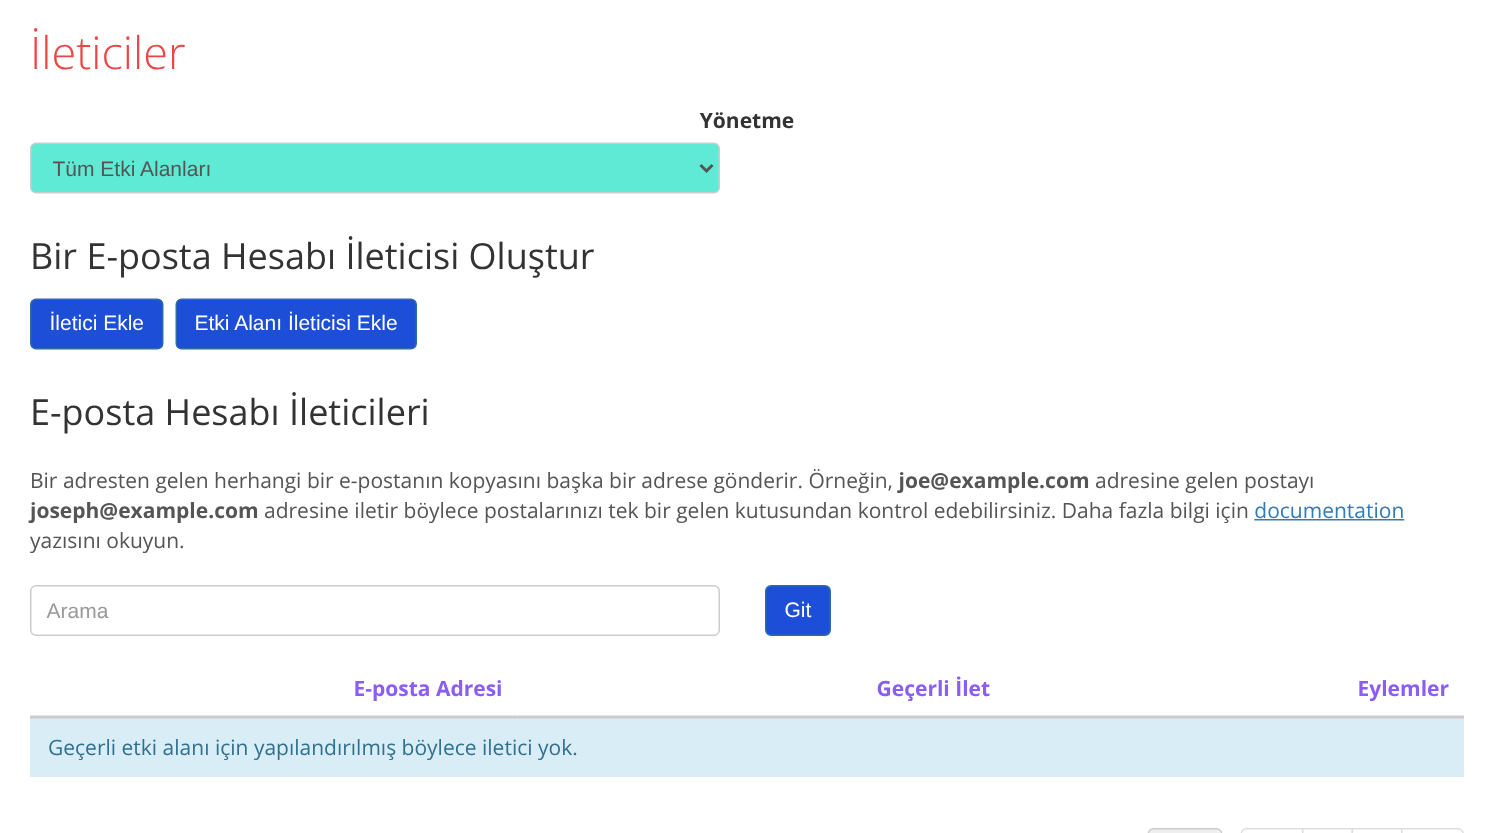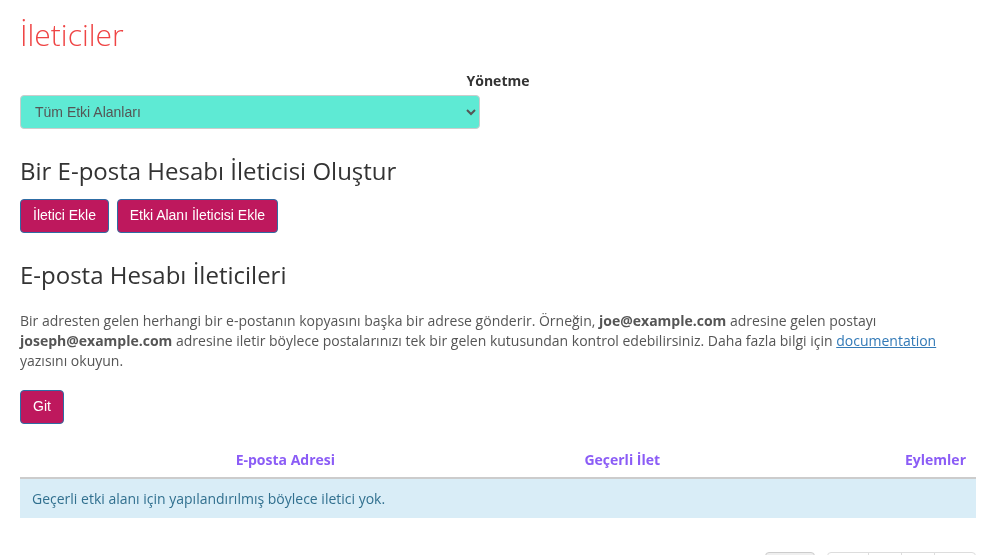--- a/index.html
+++ b/index.html
@@ -47,21 +47,21 @@
     padding: 6px 12px;
     font-size: 14px;
     border-radius: 4px;
     border: 1px solid transparent;
     cursor: pointer;
     text-align: center;
     vertical-align: middle;
     line-height: 1.42;
   }
   .btn-primary {
-    background: #be185d;
+    background: #1d4ed8;
     border-color: #2e6da4;
     color: #fff;
   }
   .btn-row { margin-bottom: 8px; }
   .btn-row .btn { margin-right: 4px; }
   p.desc {
     margin: 20px 0 18px 0;
     color: #555;
     line-height: 1.45;
   }
@@ -143,20 +143,21 @@
   <button class="btn btn-primary">Etki Alanı İleticisi Ekle</button>
 </div>
 
 <h2>E-posta Hesabı İleticileri</h2>
 
 <p class="desc">
   <span>Bir adresten gelen herhangi bir e-postanın kopyasını başka bir adrese gönderir. Örneğin, </span><strong>joe@example.com</strong><span> adresine gelen postayı </span><strong>joseph@example.com</strong><span> adresine iletir böylece postalarınızı tek bir gelen kutusundan kontrol edebilirsiniz. Daha fazla bilgi için </span><a href="#" class="doclink">documentation</a><span> yazısını okuyun.</span>
 </p>
 
 <div class="search-row">
+  <input class="search" placeholder="Arama" style="">
   <button class="btn btn-primary">Git</button>
 </div>
 
 <table class="fwd">
   <thead>
     <tr>
       <th style="width:34%">E-posta Adresi</th>
       <th style="width:34%">Geçerli İlet</th>
       <th>Eylemler</th>
     </tr>

